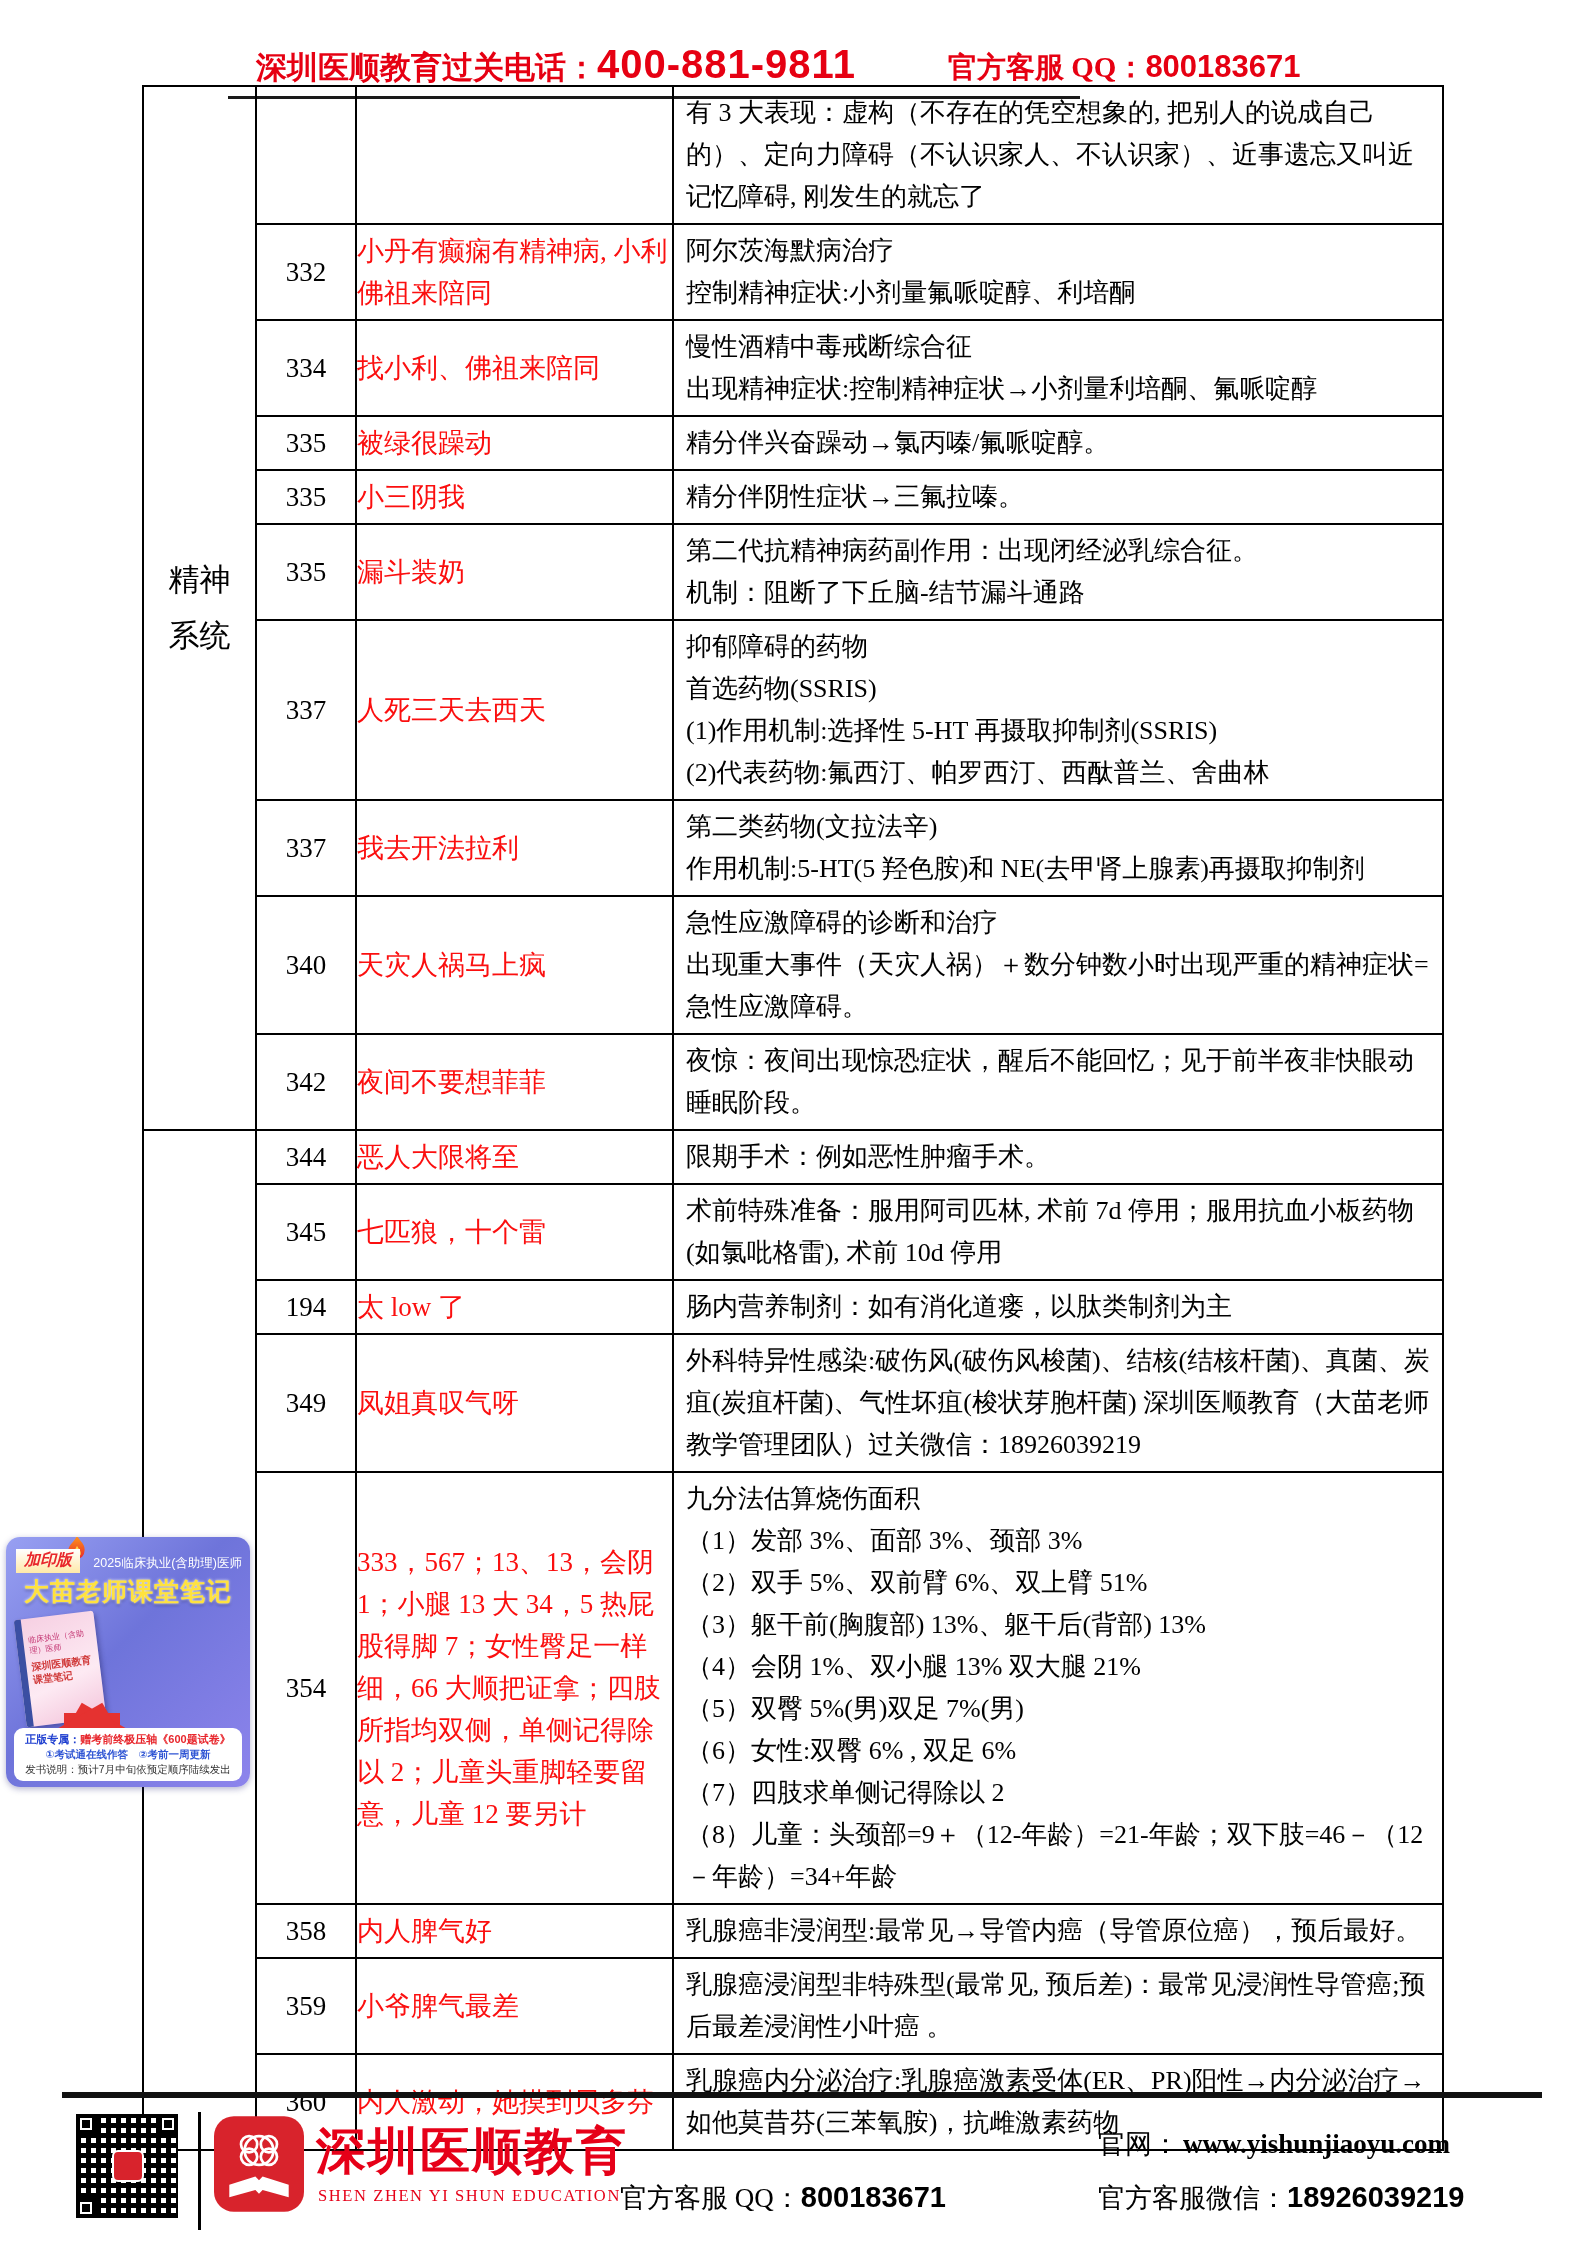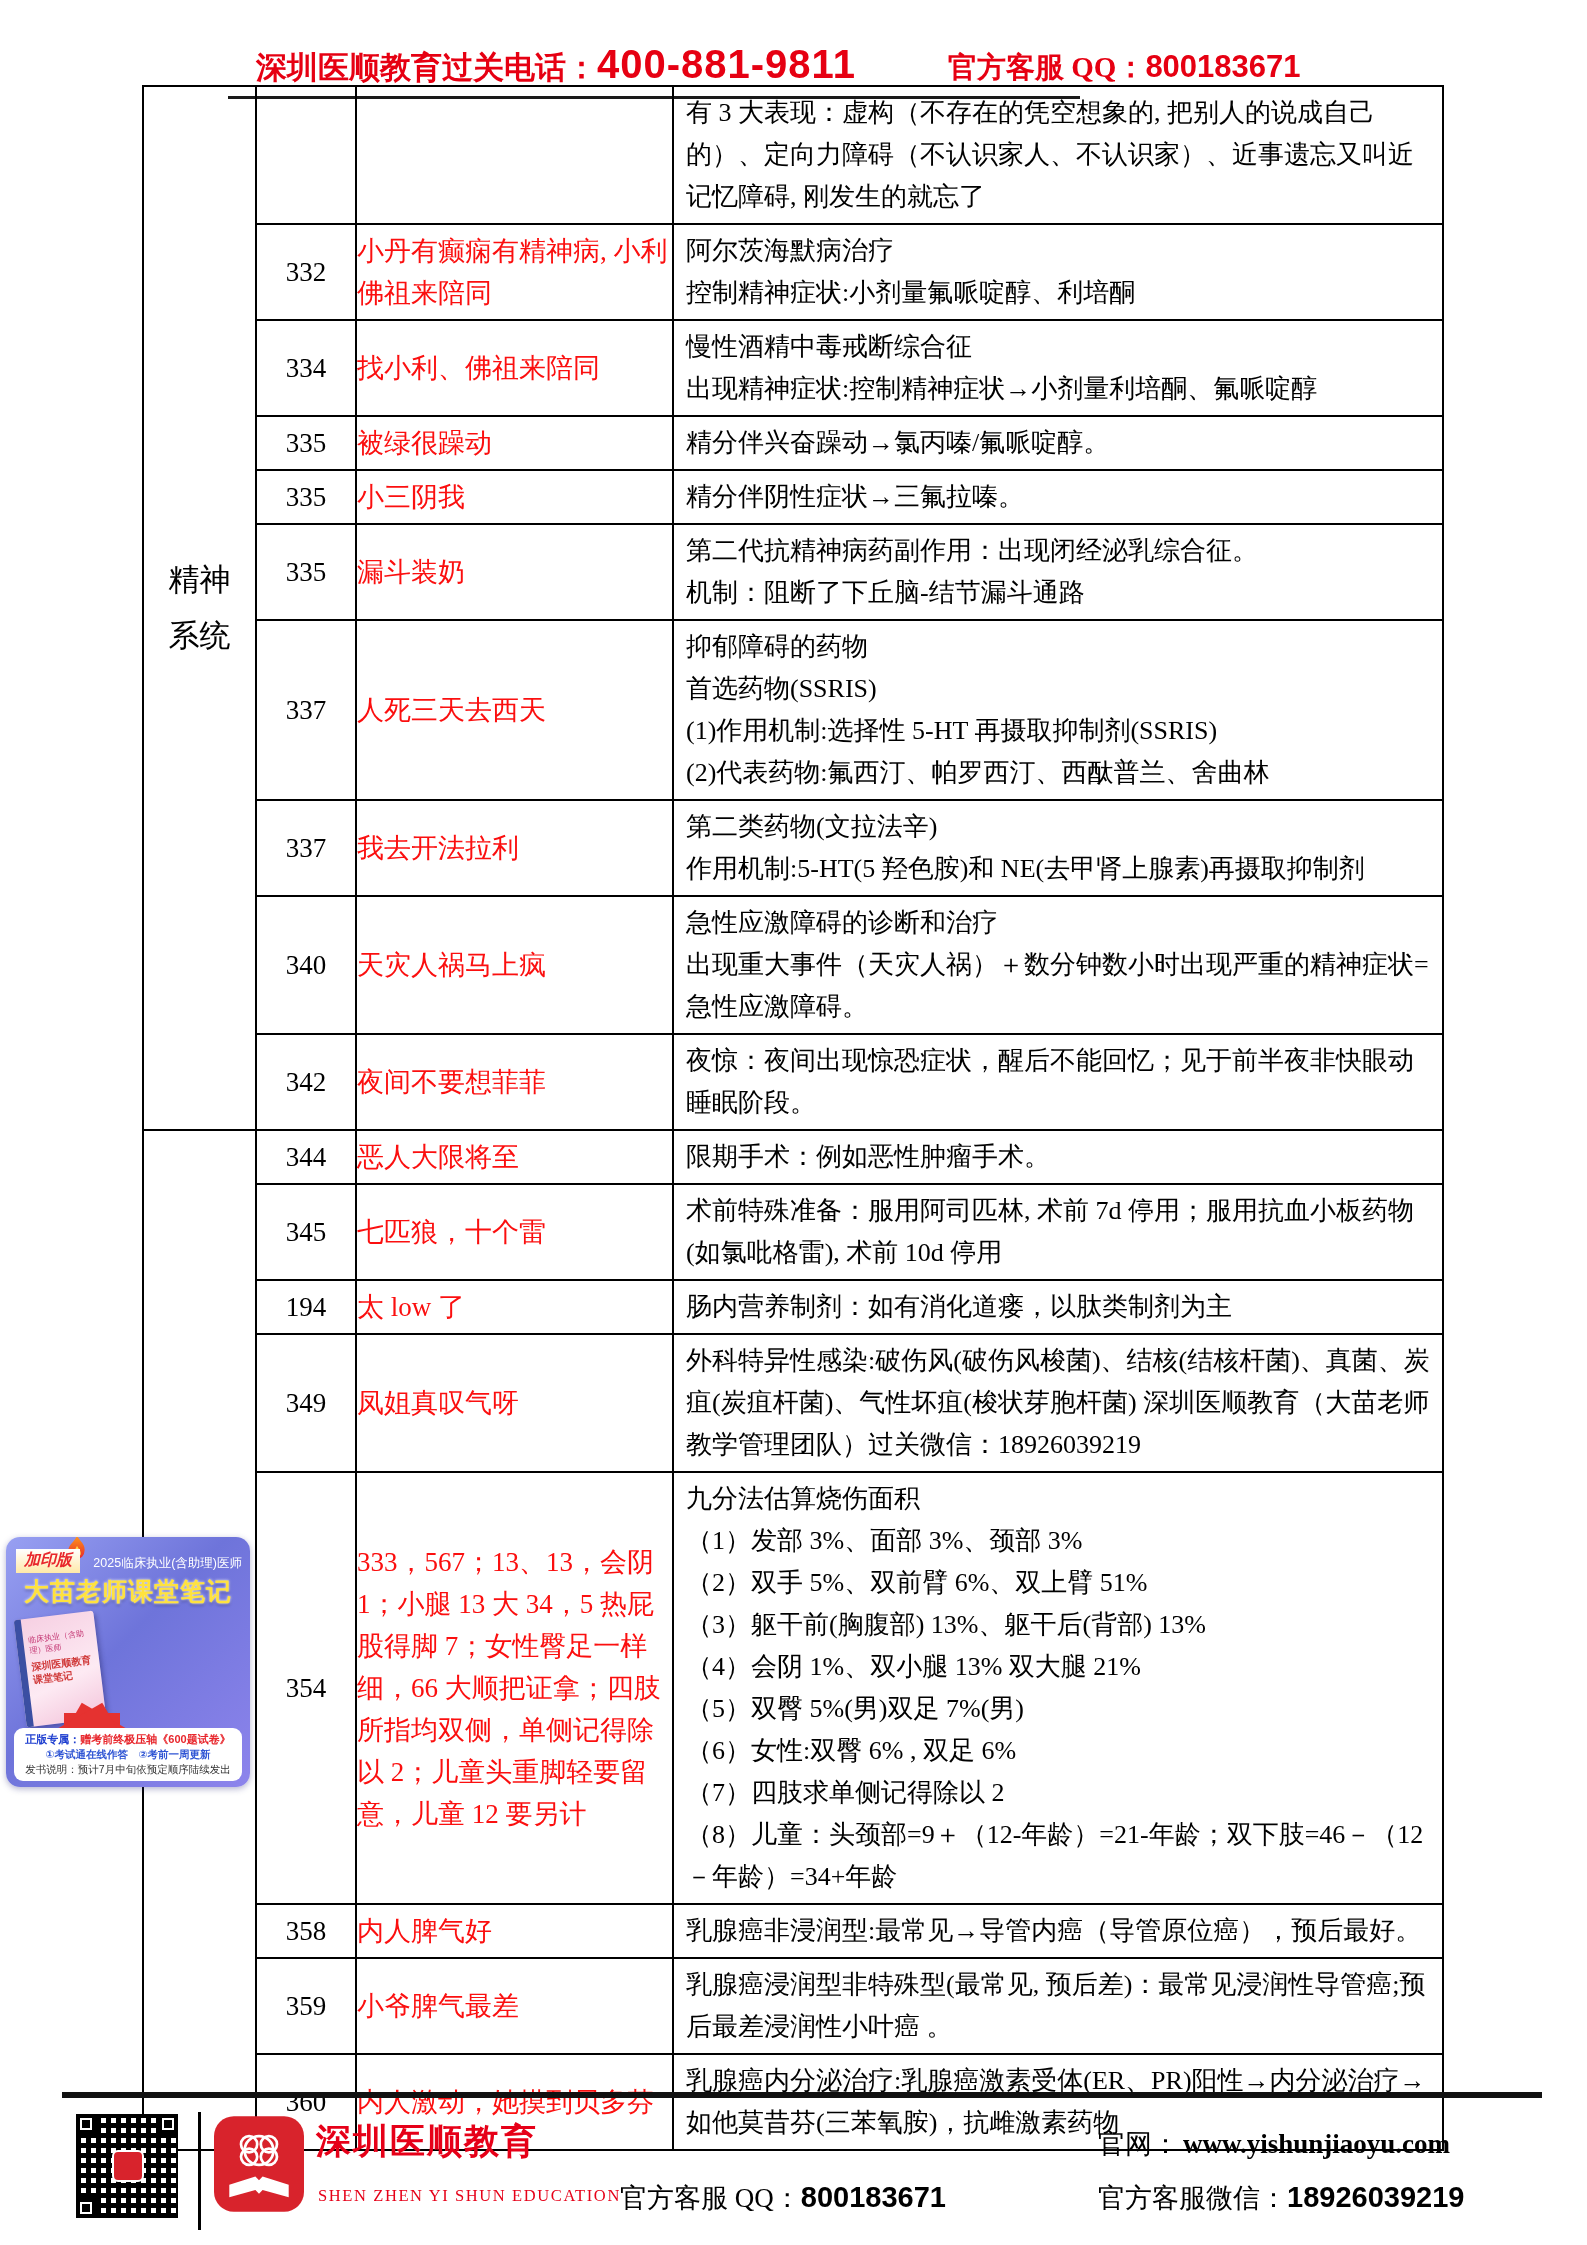--- a/index.html
+++ b/index.html
@@ -67,21 +67,21 @@
   .ad-white .l3{font-size:10.5px;color:#333;margin-top:1px;white-space:nowrap;}
 
   
   .ft-line{position:absolute;left:62px;top:2092px;width:1480px;height:6px;background:#111;}
   .ft-qr{position:absolute;left:76px;top:2110px;width:102px;height:114px;}
   .ft-qr .qrbody{position:absolute;left:0;top:4px;width:102px;height:104px;}
   .ft-qr-center{position:absolute;left:36px;top:40px;width:32px;height:32px;border-radius:6px;background:#d8232c;
       border:2px solid #fff;box-sizing:border-box;z-index:3;}
   .ft-divider{position:absolute;left:198px;top:2112px;width:3px;height:118px;background:#000;}
   .ft-logo{position:absolute;left:214px;top:2116px;width:90px;height:96px;}
-  .ft-brand{position:absolute;left:316px;top:2118px;color:#e60018;font-size:35px;font-weight:800;
+  .ft-brand{position:absolute;left:316px;top:2118px;color:#e60018;font-size:50px;font-weight:800;
       letter-spacing:2px;font-family:"Liberation Sans","DejaVu Sans",sans-serif;white-space:nowrap;}
   .ft-brand-en{position:absolute;left:318px;top:2186px;color:#e60018;font-size:16.5px;letter-spacing:1.6px;white-space:nowrap;}
   .ft-c{position:absolute;white-space:nowrap;}
   .ft-label{font-size:27px;}
   .ft-big{font-family:"Liberation Sans","DejaVu Sans",sans-serif;font-size:38px;font-weight:800;}
   .ft-mid{font-family:"Liberation Sans","DejaVu Sans",sans-serif;font-size:29px;font-weight:800;}
   .ft-web{font-family:"Liberation Serif","DejaVu Serif",serif;font-size:27px;font-weight:700;}
 </style>
 </head>
 <body>

